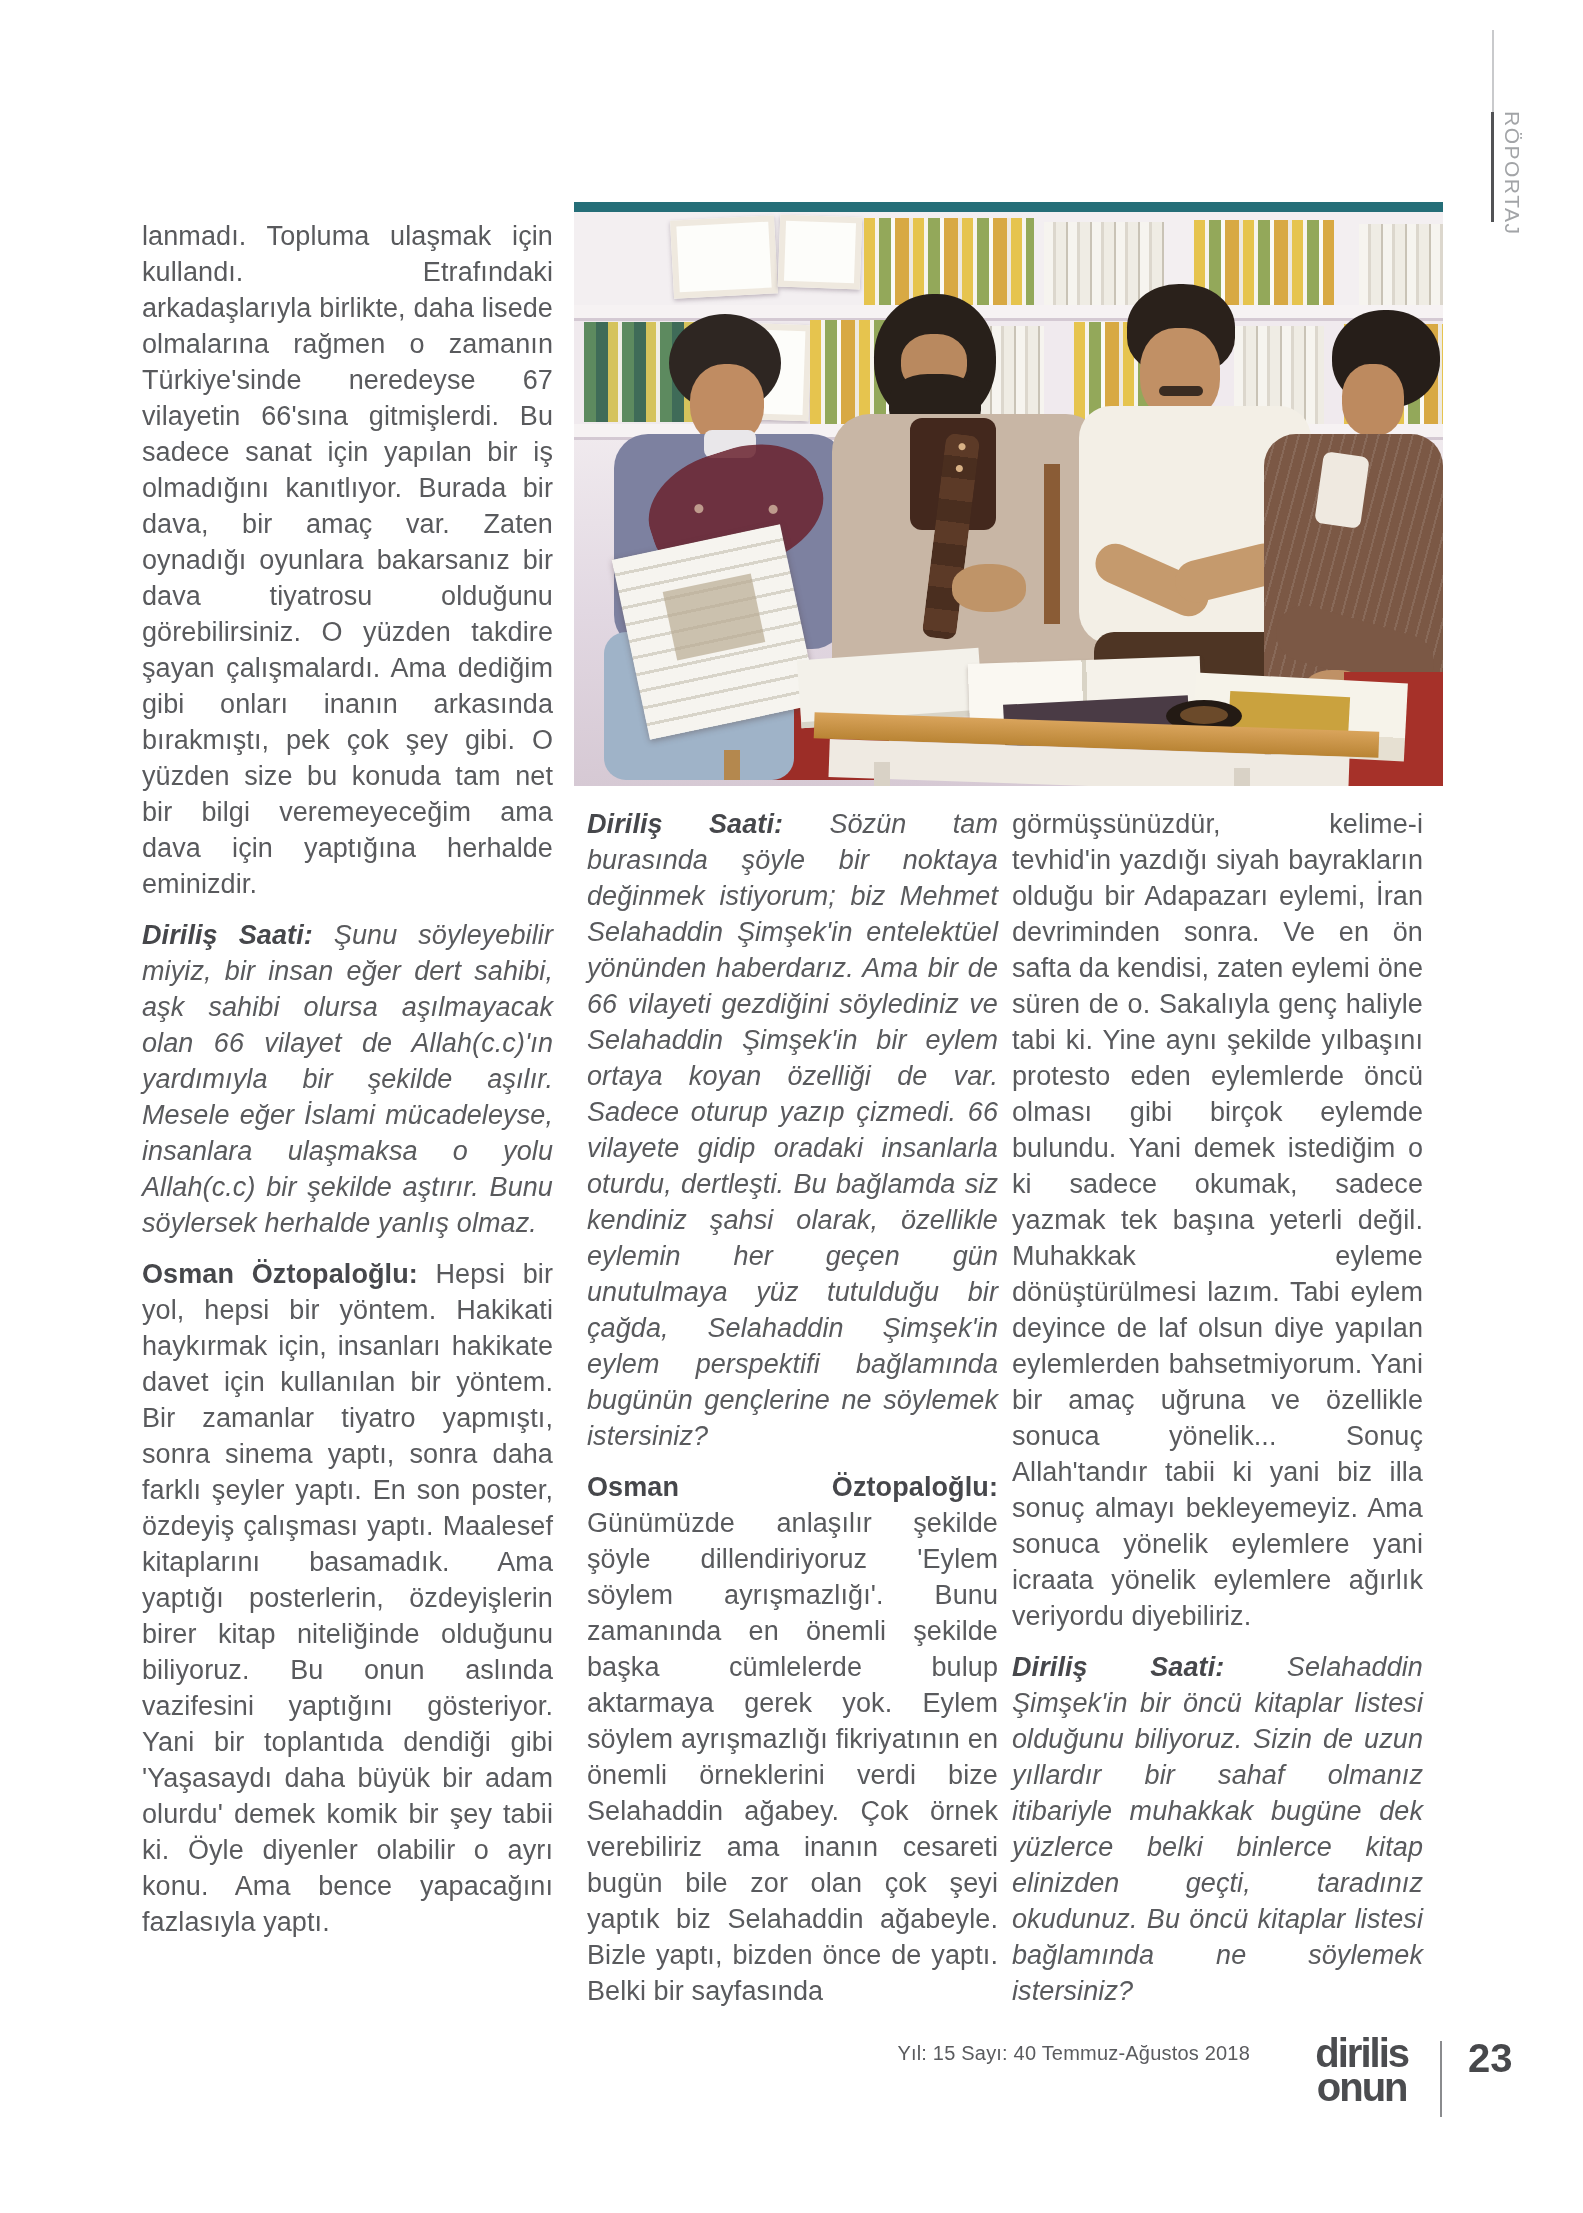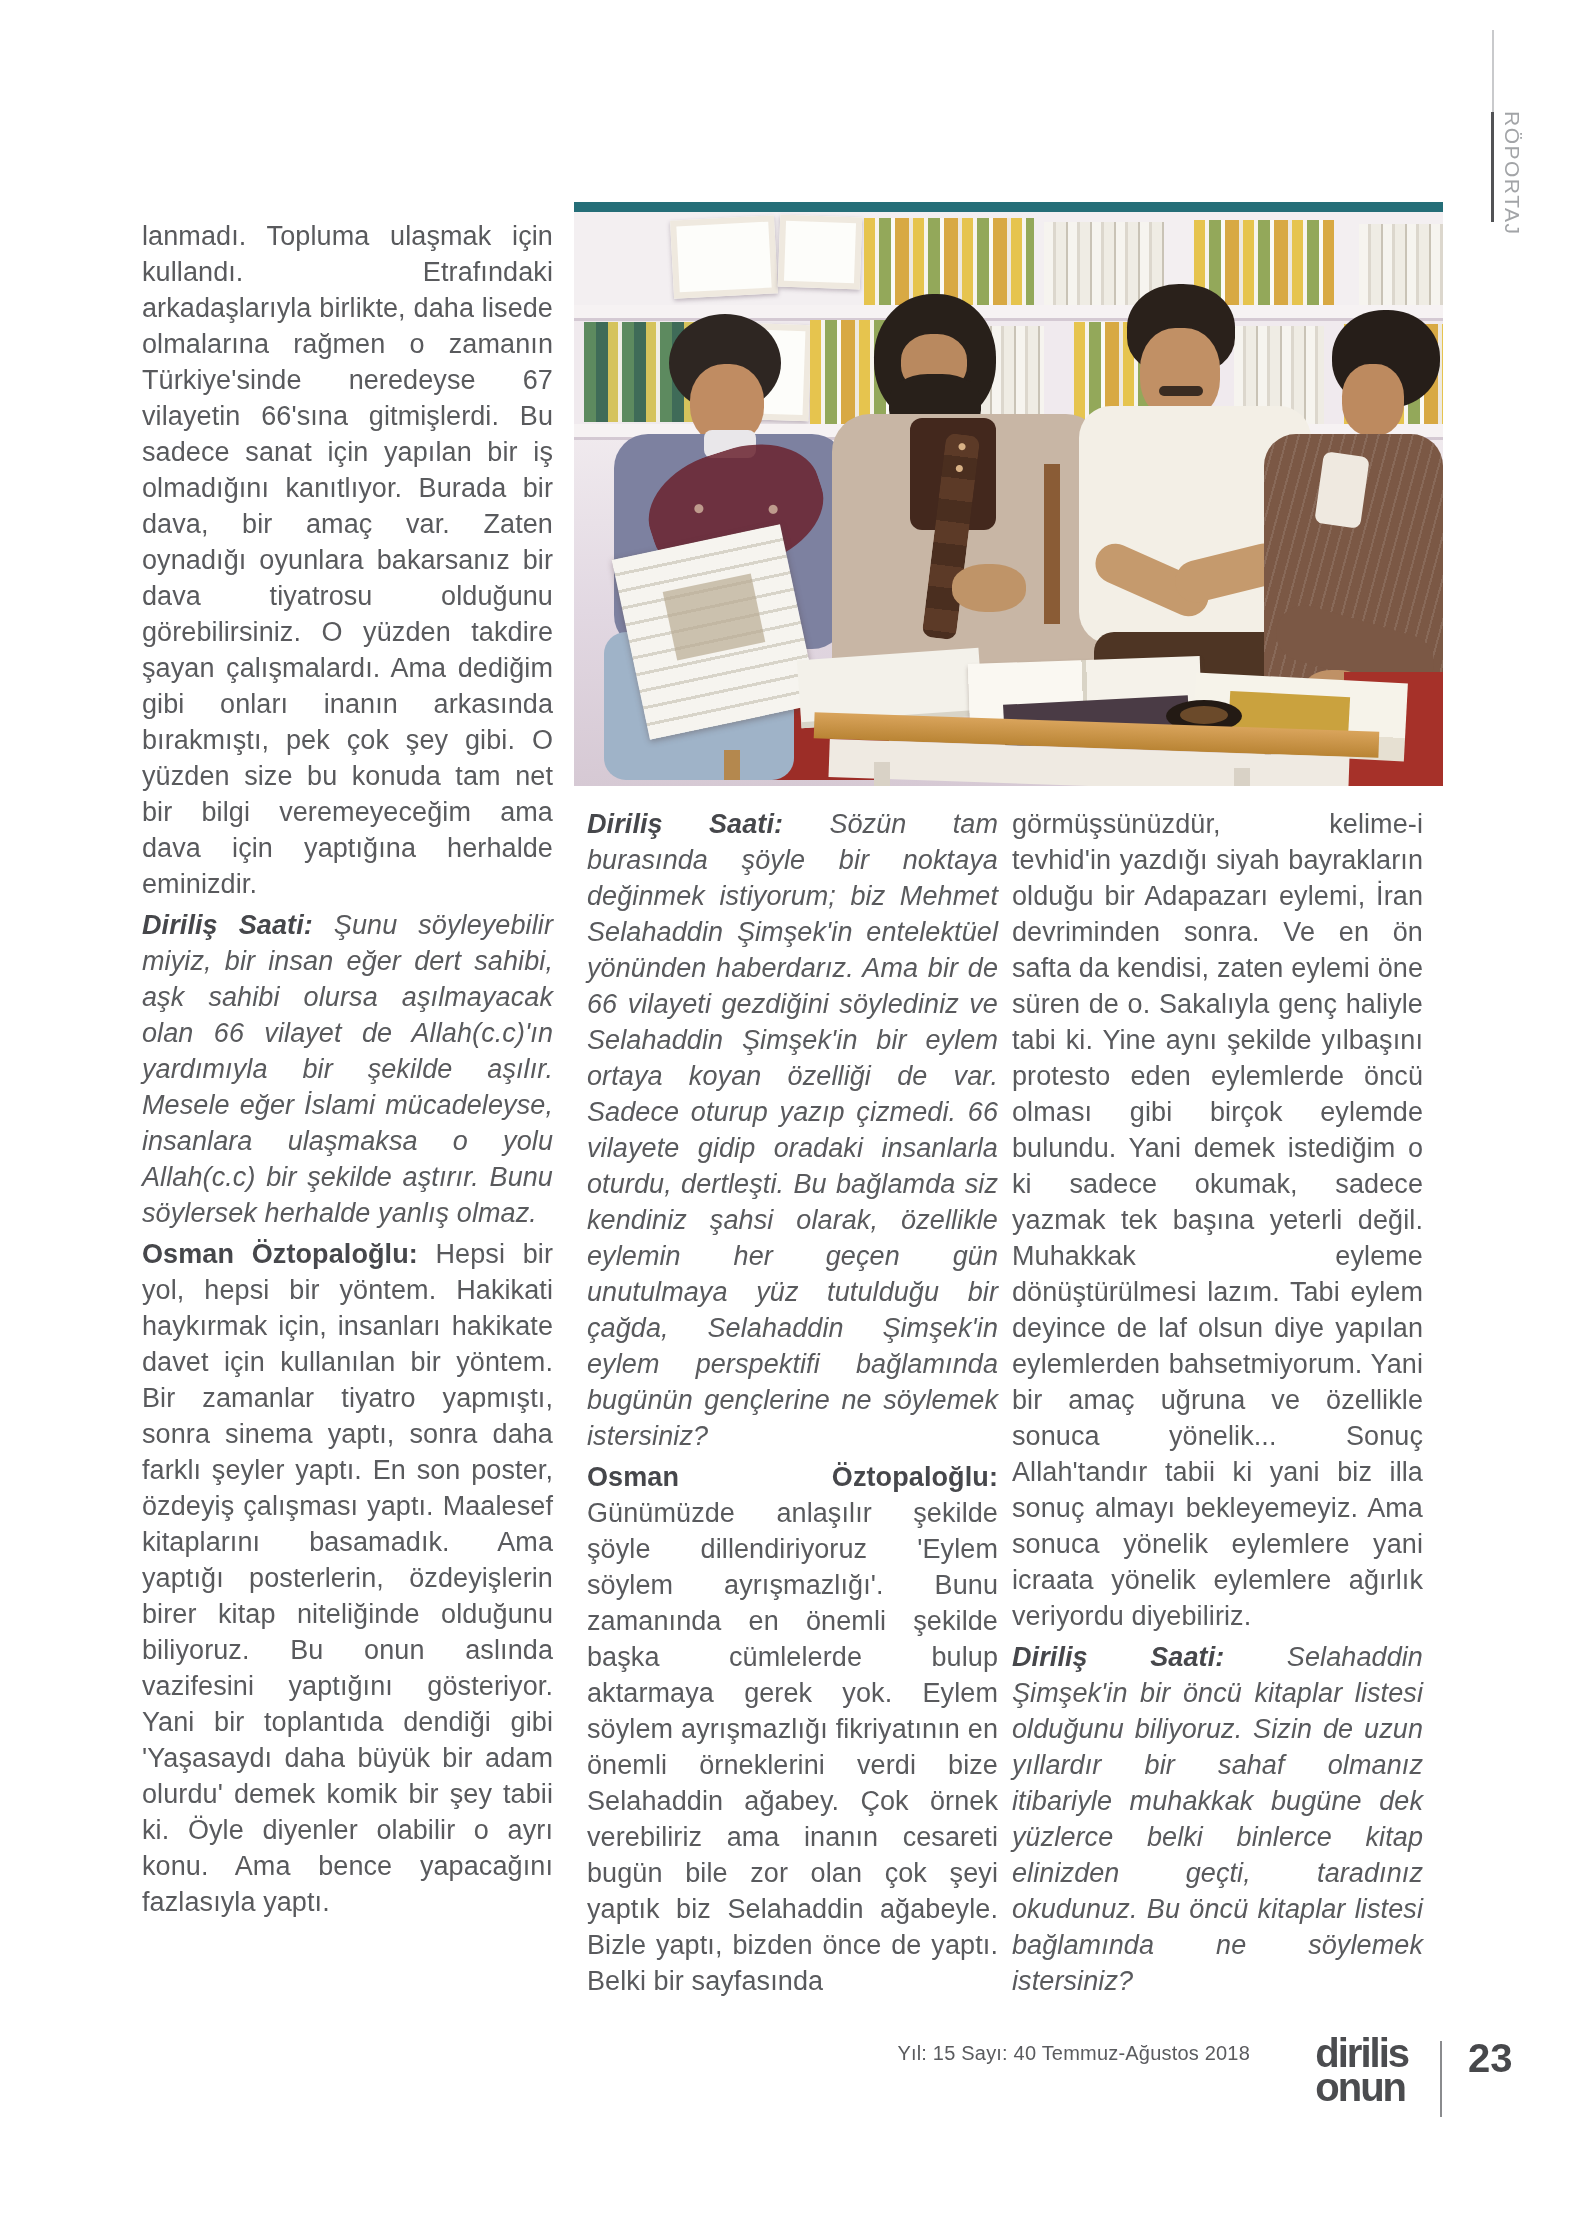--- a/index.html
+++ b/index.html
@@ -7,33 +7,33 @@
         font-family:"Liberation Sans",sans-serif;}
   .abs{position:absolute;}
 
   
   .col{position:absolute;width:411px;font-size:27px;line-height:36px;color:#595a5d;
        text-align:justify;letter-spacing:.1px;}
   #col1{left:142px;top:218px;}
   #col2{left:587px;top:806px;}
   #col3{left:1012px;top:806px;}
   .para{margin:0;}
-  .para + .para{margin-top:5px;}
+  .para + .para{margin-top:15px;}
   .lead{font-weight:bold;color:#46474b;}
   .q .lead,.q .body{font-style:italic;}
 
   
   .side-line-light{left:1492px;top:30px;width:2px;height:82px;background:#c9cacc;}
   .side-line-dark{left:1491px;top:112px;width:3px;height:110px;background:#525356;}
   .side-label{left:1500px;top:111px;height:120px;writing-mode:vertical-rl;
       font-size:21px;letter-spacing:1.5px;color:#a2a4a7;}
 
   
   .footer-issue{right:333px;top:2042px;font-size:20px;color:#5a5b5e;letter-spacing:.2px;}
-  .footer-logo{right:175px;top:2036px;text-align:left;font-weight:bold;color:#4b4c4f;
+  .footer-logo{right:175px;top:2036px;text-align:center;font-weight:bold;color:#4b4c4f;
       font-size:40px;line-height:34px;letter-spacing:-2px;}
   .footer-divider{left:1440px;top:2041px;width:2px;height:76px;background:#8a8b8e;}
   .footer-pagenum{left:1468px;top:2036px;font-size:40px;font-weight:bold;color:#47484b;}
 
   
   .photo{left:574px;top:202px;width:869px;height:584px;overflow:hidden;
          background:linear-gradient(#f0eaee 0 40%,#e2d8e2 70%,#d6c9d4);}
   .photo .abs{position:absolute;}
   .topbar{left:0;top:0;width:100%;height:10px;background:#256e78;}
   .shelfboard{left:0;width:100%;height:13px;background:#f6f2f3;box-shadow:0 3px 0 rgba(160,140,160,.35);}

